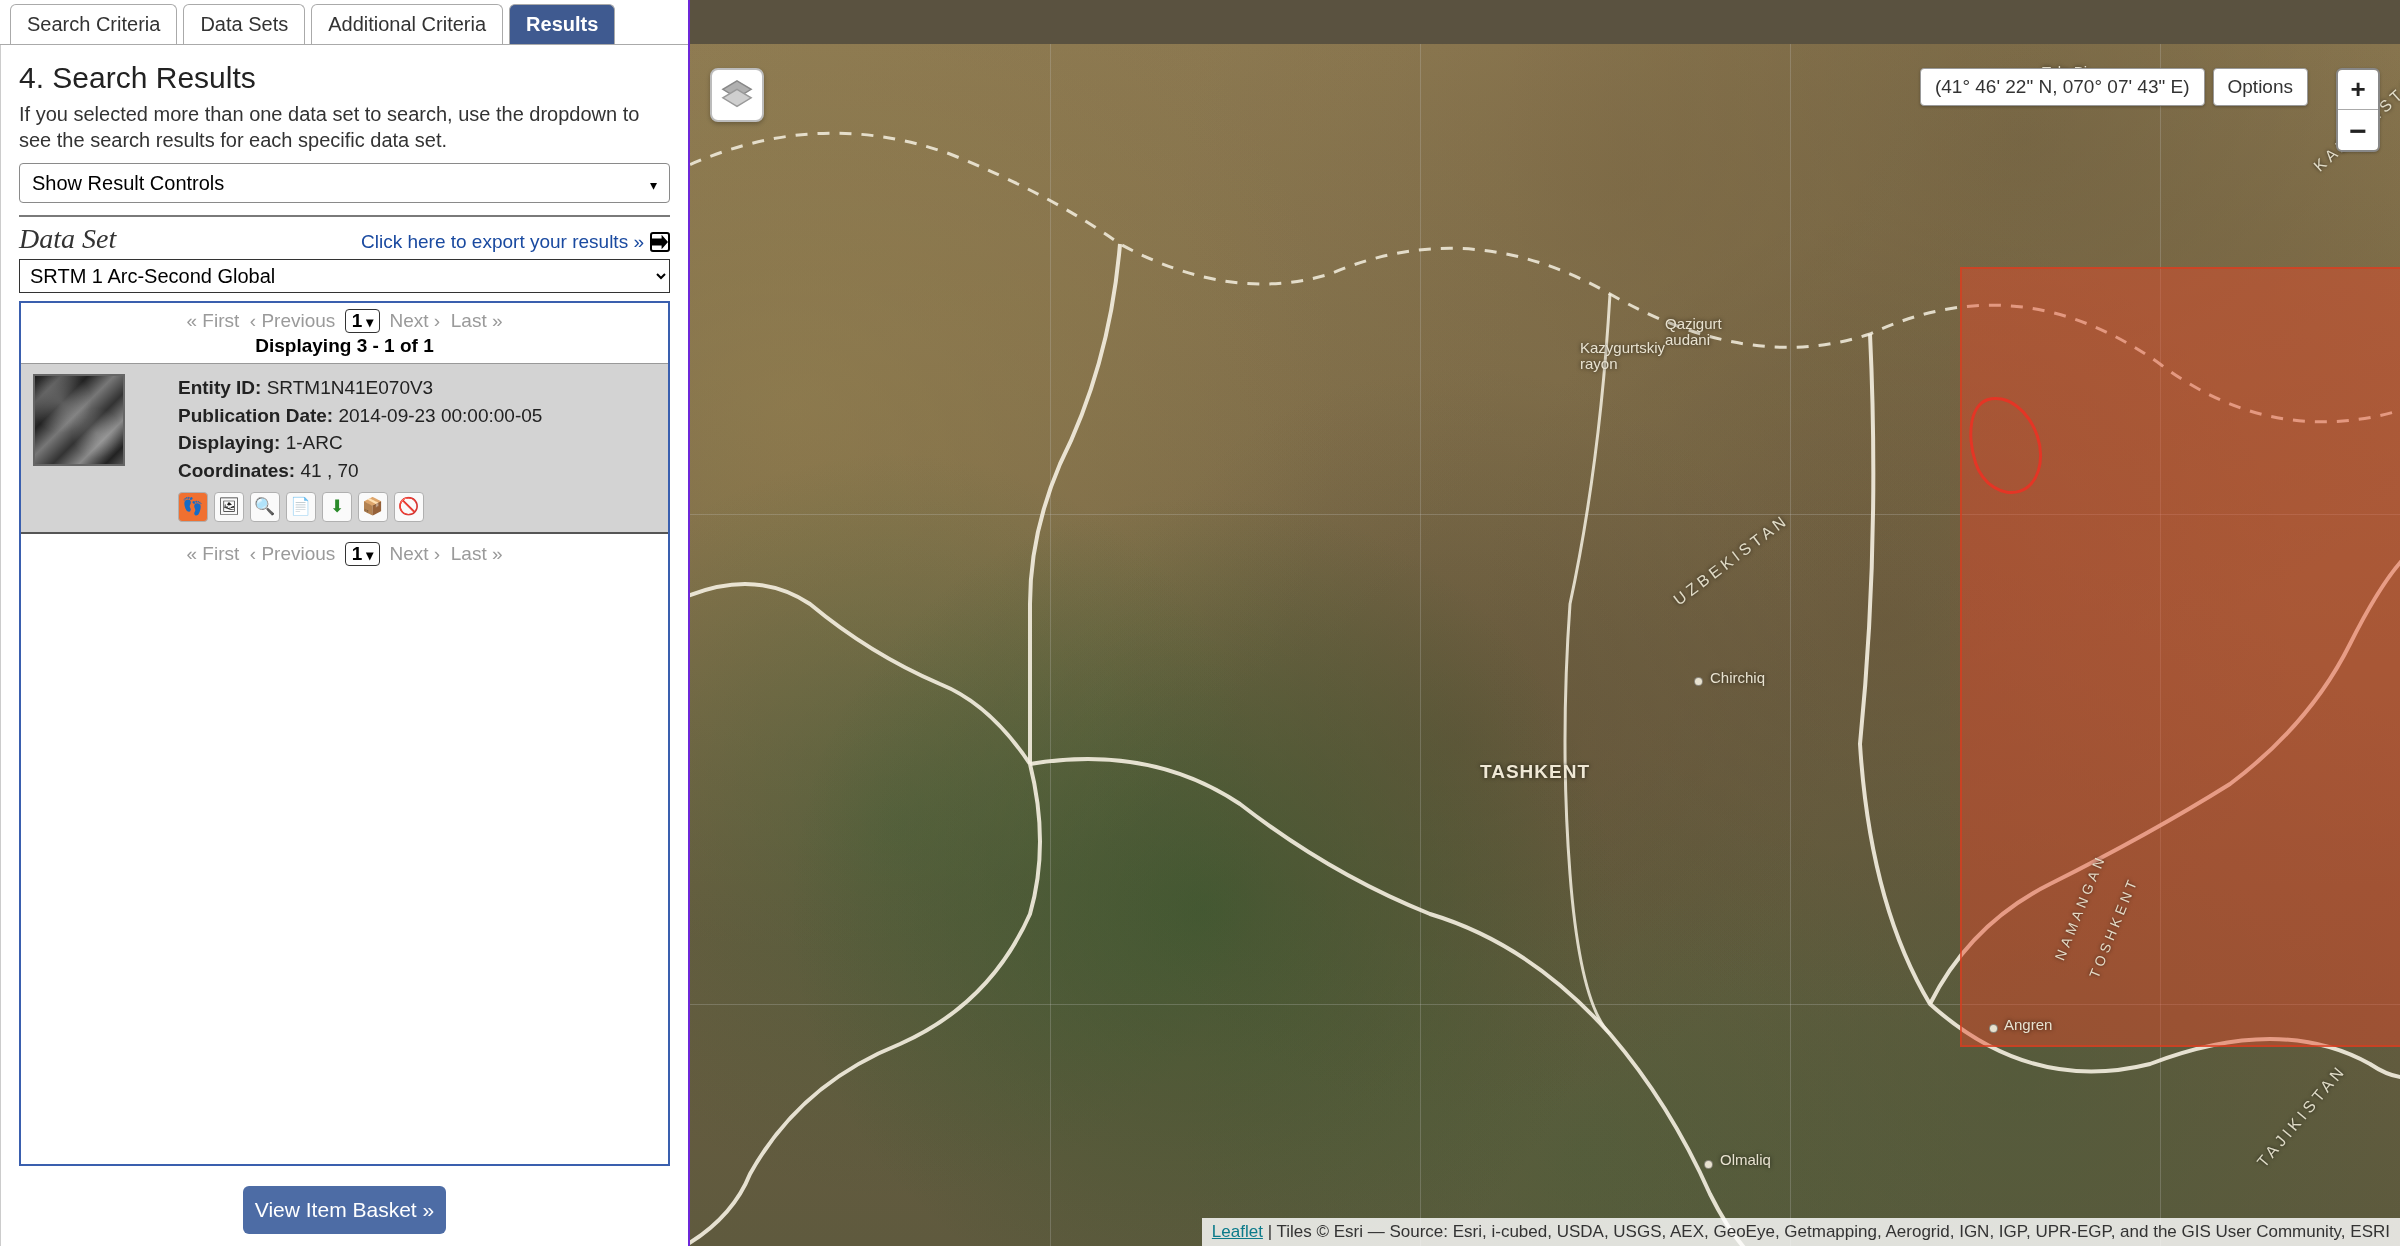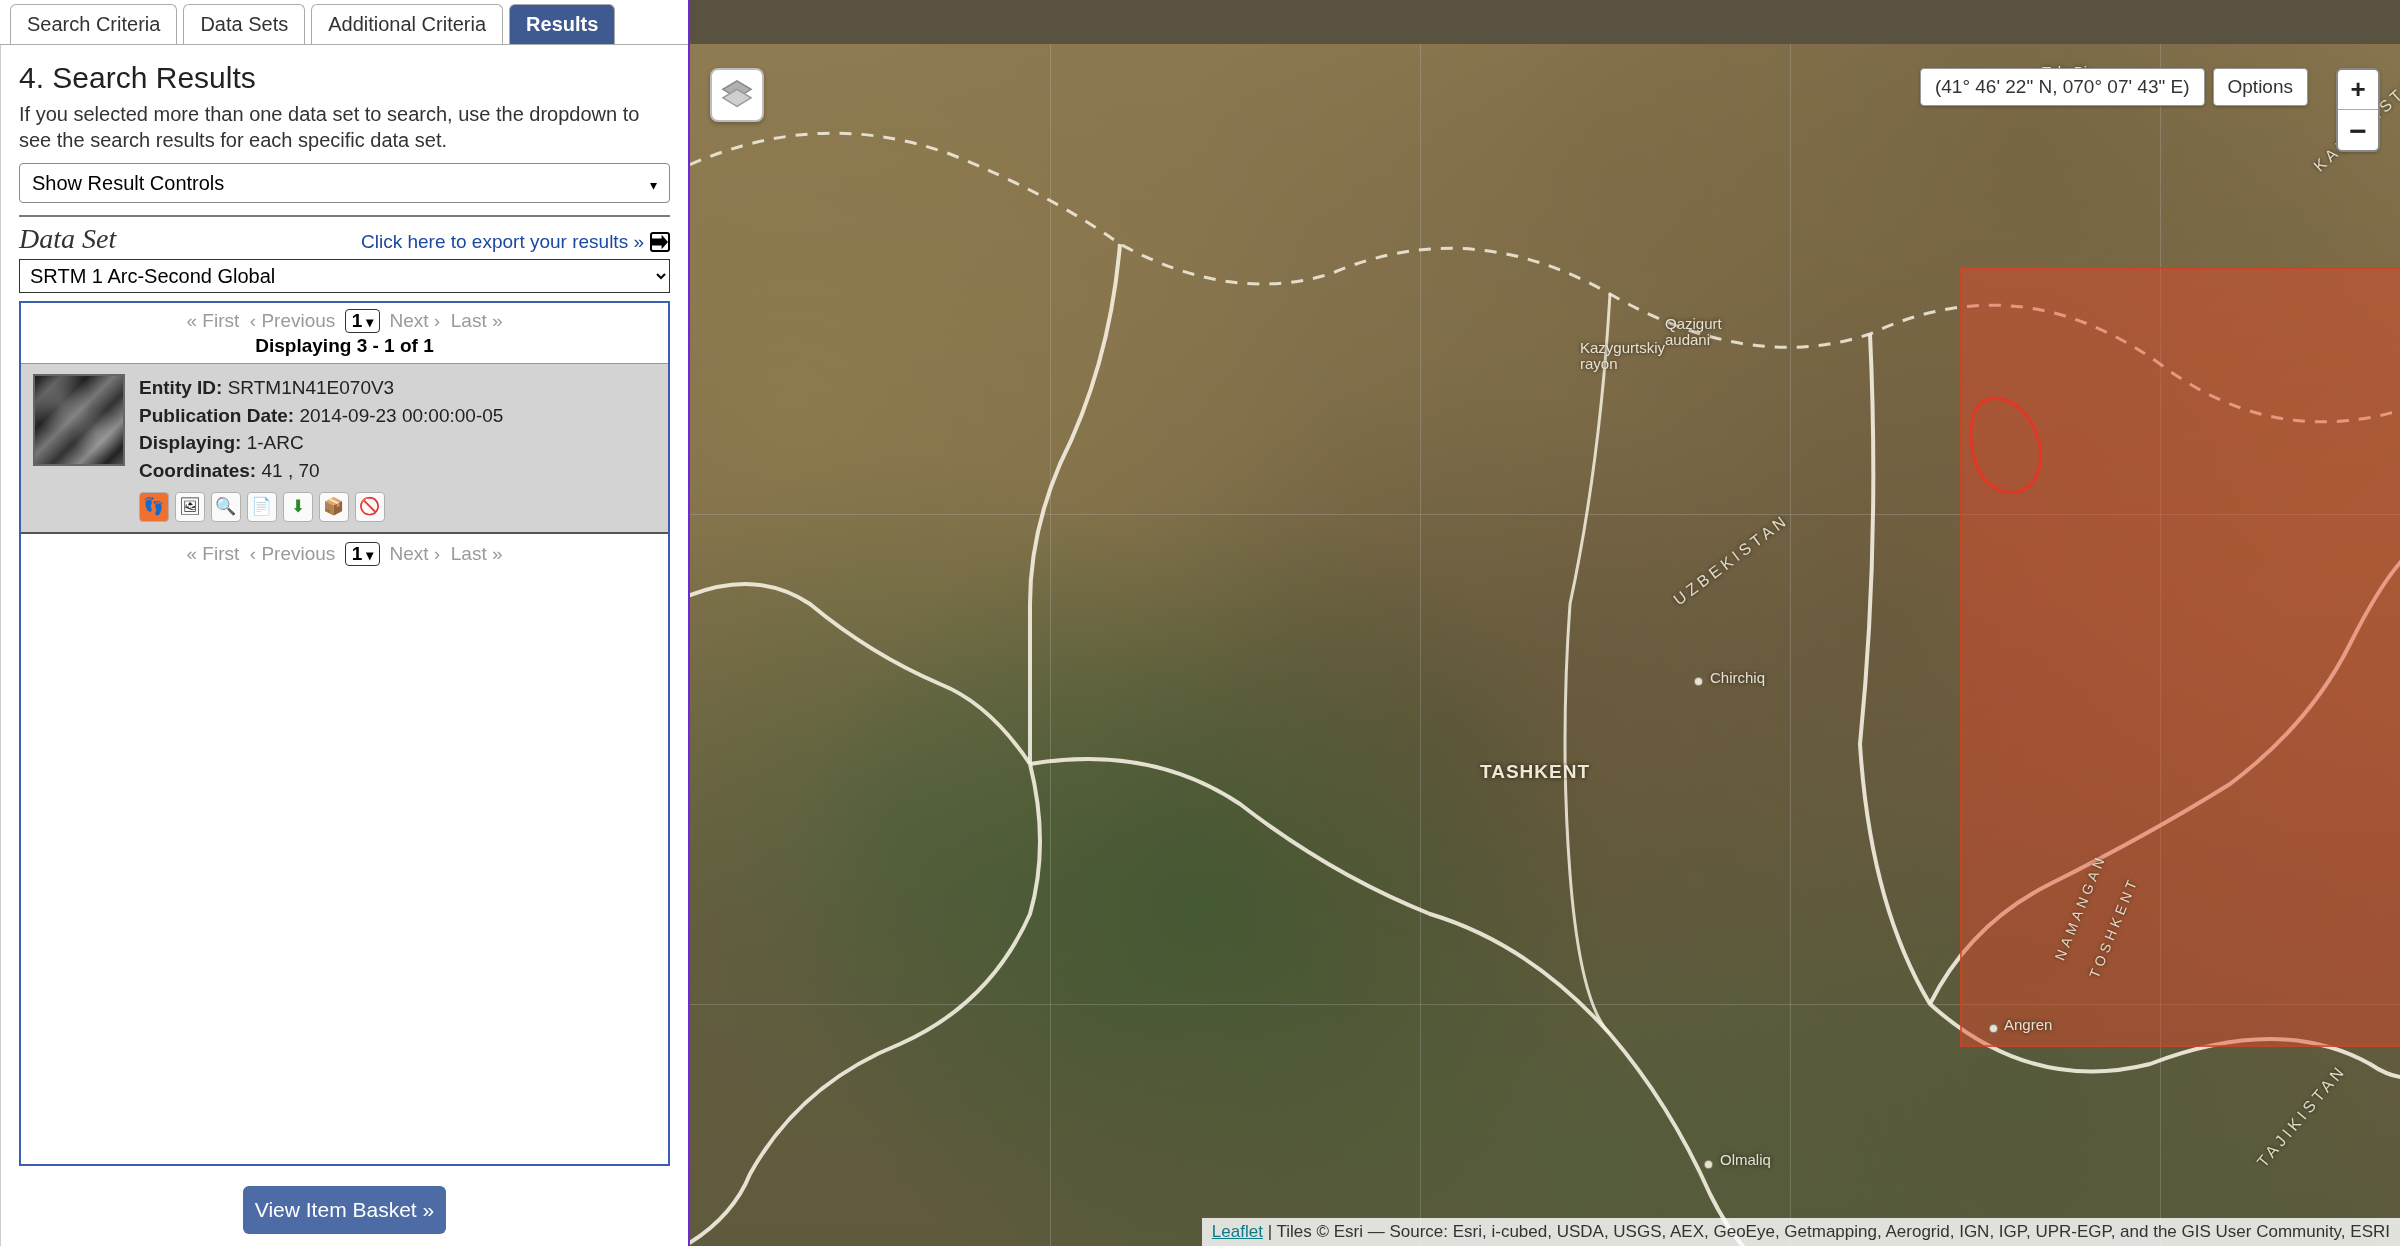--- a/index.html
+++ b/index.html
@@ -18,21 +18,21 @@
 .export-link { color: #1a4aa0; font-size: 19px; text-decoration: none; display: inline-flex; align-items: center; gap: 6px; cursor: pointer; margin-left: 20px; }
 .dataset-select { width: 100%; height: 34px; border: 1px solid #333; font-size: 20px; padding: 2px 6px; background: #fff; }
 .results-box { border: 2px solid #3a5fae; margin-top: 8px; display: flex; flex-direction: column; flex: 1; min-height: 0; background: #fff; justify-content: center; }
 .pager { text-align: center; font-size: 19px; color: #9a9a9a; padding: 6px 0 2px 0; }
 .pager .sel { display: inline-block; border: 1px solid #333; border-radius: 4px; padding: 0 6px; color: #000; background: #fff; margin: 0 4px; font-weight: bold; }
 .pager .sel::after { content: "▾"; margin-left: 4px; font-size: 14px; }
 .displaying { text-align: center; font-weight: bold; font-size: 19px; padding-bottom: 6px; border-bottom: 1px solid #999; }
 .result-card { display: flex; gap: 14px; padding: 10px 12px; background: #d3d3d3; border-bottom: 2px solid #555; }
 .thumb { width: 92px; height: 92px; border: 2px solid #666; background: linear-gradient(135deg, #1a1a1a 0%, #555 15%, #222 30%, #777 45%, #333 60%, #888 75%, #222 90%, #555 100%); position: relative; flex-shrink: 0; }
 .thumb::after { content: ""; position: absolute; inset: 0; background: radial-gradient(circle at 30% 30%, rgba(255,255,255,0.25), transparent 35%), radial-gradient(circle at 70% 65%, rgba(255,255,255,0.2), transparent 30%); }
-.result-info { font-size: 19px; color: #222; line-height: 1.45; }
+.result-info { font-size: 19px; color: #222; line-height: 1.45; margin-left: 39px; }
 .result-info b { font-weight: bold; }
 .action-icons { display: flex; gap: 6px; margin-top: 8px; }
 .action-icons .aicon { width: 30px; height: 30px; border: 1px solid #b0b0b0; border-radius: 4px; background: #fafafa; display: flex; align-items: center; justify-content: center; font-size: 17px; cursor: pointer; }
 .pager-bottom { padding: 8px 0; }
 .results-empty { flex: 1; }
 .bottom-buttons { padding: 20px 12px 12px 12px; display: flex; gap: 14px; justify-content: center; }
 .btn { background: #4d6ca5; color: #fff; border: none; border-radius: 6px; padding: 12px 12px; font-size: 21px; cursor: pointer; }
 
 .maparea { flex: 1; position: relative; overflow: hidden; background: #5a5240; }
 .summary-bar { position: absolute; top: 0; left: 0; right: 0; height: 44px; background: #fde1b5; border-bottom: 2px solid #e0a860; display: flex; align-items: center; justify-content: space-between; padding: 0 20px; z-index: 50; }

